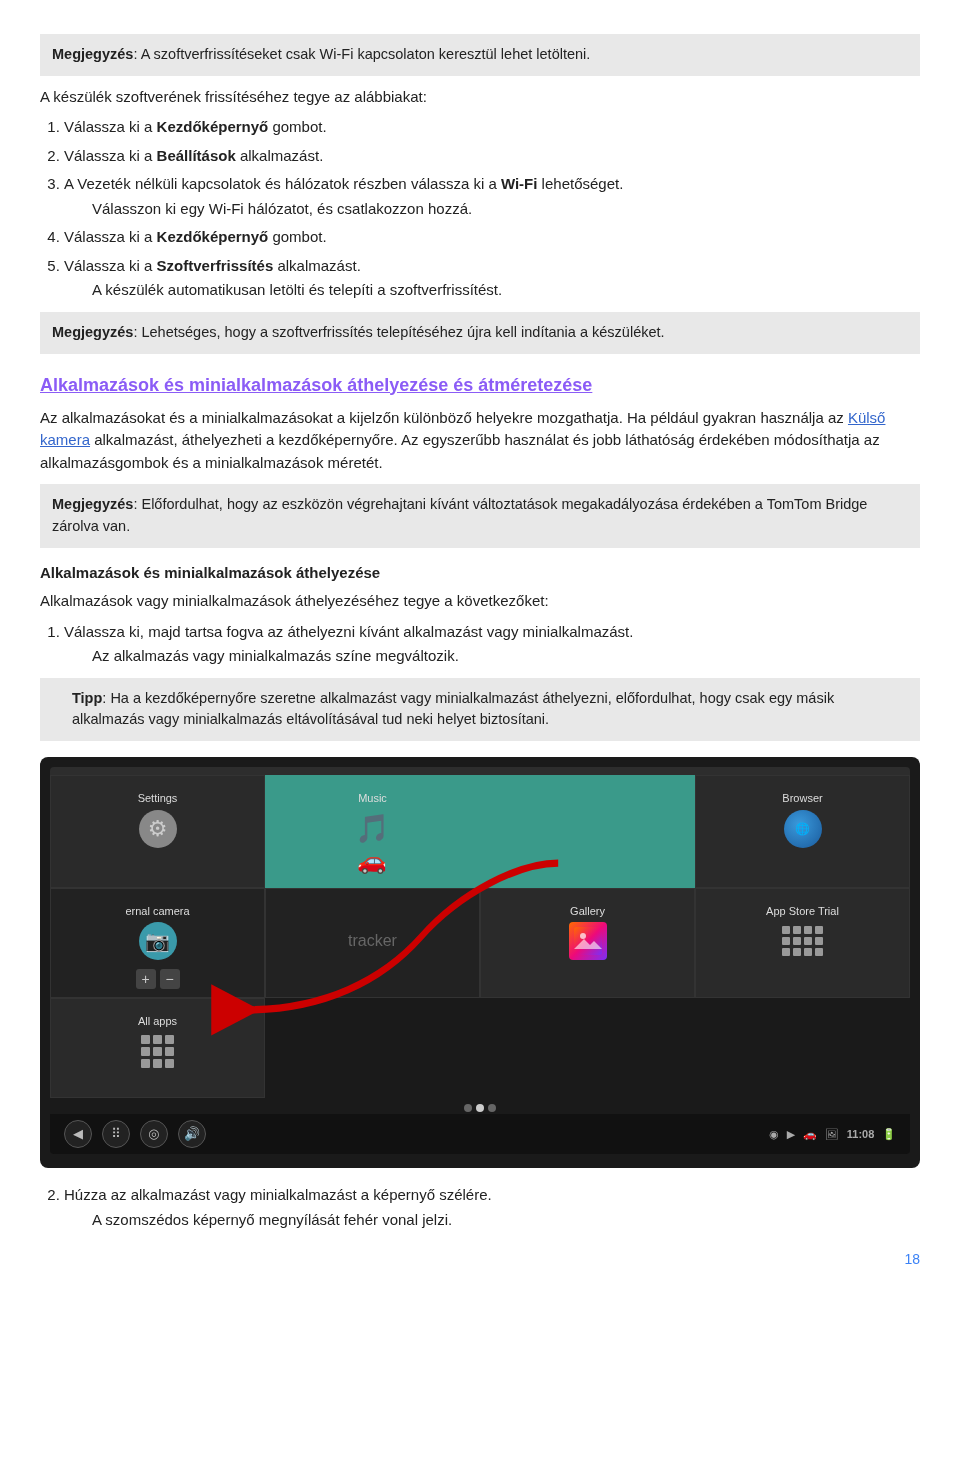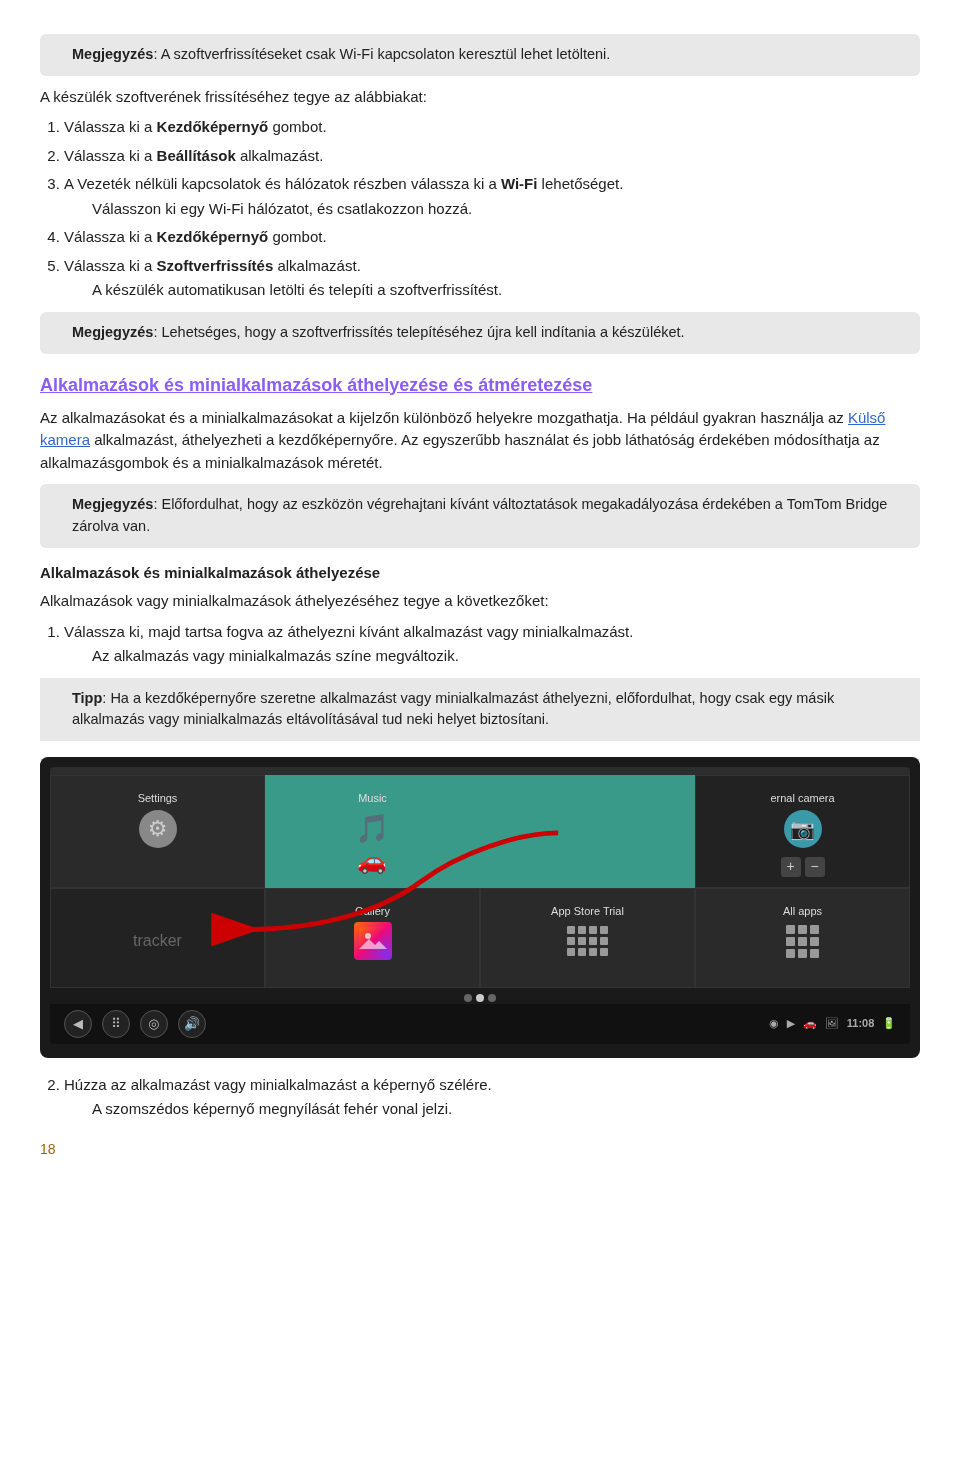--- a/index.html
+++ b/index.html
@@ -8,24 +8,23 @@
       font-size: 15px;
       line-height: 1.5;
       background: #fff;
       color: #222;
       padding: 24px 40px 30px 40px;
       max-width: 960px;
     }
     .note-box {
       background: #e8e8e8;
       border-left: none;
-      padding: 10px 32px;
+      padding: 10px 12px;
       margin: 10px 0;
       font-size: 14.5px;
-      border-radius: 6px;
     }
     .tip-box {
       background: #e8e8e8;
       padding: 10px 32px;
       margin: 10px 0;
       font-size: 14.5px;
     }
     .section-title {
       font-size: 18px;
       font-weight: bold;
@@ -37,21 +36,21 @@
       font-size: 15px;
       font-weight: bold;
       margin: 14px 0 6px 0;
     }
     b, strong { font-weight: bold; }
     a { color: #3366cc; text-decoration: underline; }
     ol { padding-left: 24px; }
     ol li { margin-bottom: 6px; }
     .indent { margin-left: 28px; display: block; margin-top: 2px; }
     .page-text { margin-bottom: 8px; }
-    .page-number { text-align: left; margin-top: 18px; font-size: 14px; color: #a16207; }
+    .page-number { text-align: right; margin-top: 18px; font-size: 14px; color: #3b82f6; }
 
     
     .device-screenshot {
       background: #1a1a1a;
       border-radius: 8px;
       margin: 16px 0;
       padding: 10px 10px 14px 10px;
       width: 100%;
     }
     .device-topbar {
@@ -280,20 +279,26 @@
         <div class="app-icon">
           <span class="icon-music">🎵</span>
         </div>
 
         <div style="font-size:24px; color:#fff; margin-top:-8px;">🚗</div>
       </div>
 
       <div class="app-cell teal">
       </div>
 
+      <div class="app-cell">
+        <span class="app-cell-label">Browser</span>
+        <div class="app-icon">
+          <div class="icon-browser">🌐</div>
+        </div>
+      </div>
 
       <div class="app-cell dark">
         <span class="app-cell-label">ernal camera</span>
         <div class="app-icon">
           <div class="icon-camera">📷</div>
         </div>
         <div class="plus-minus">
           <div class="pm-btn">+</div>
           <div class="pm-btn">−</div>
         </div>

